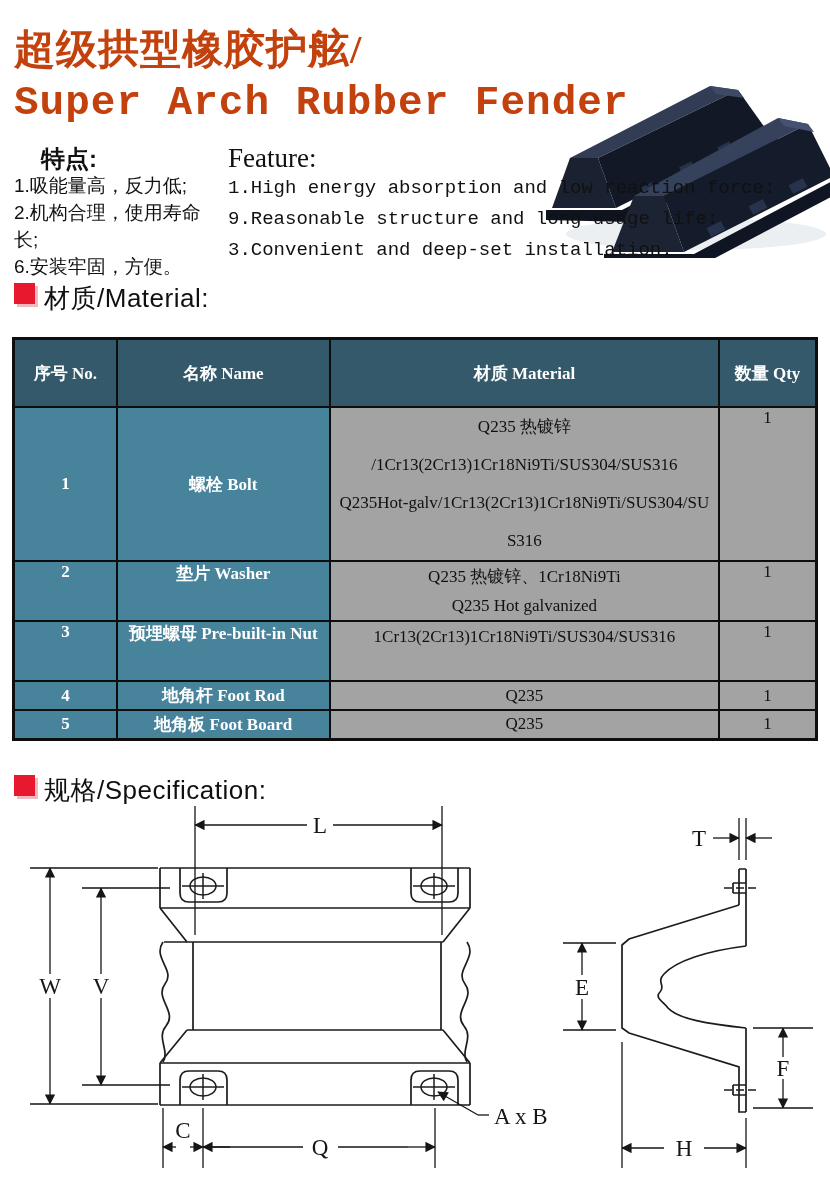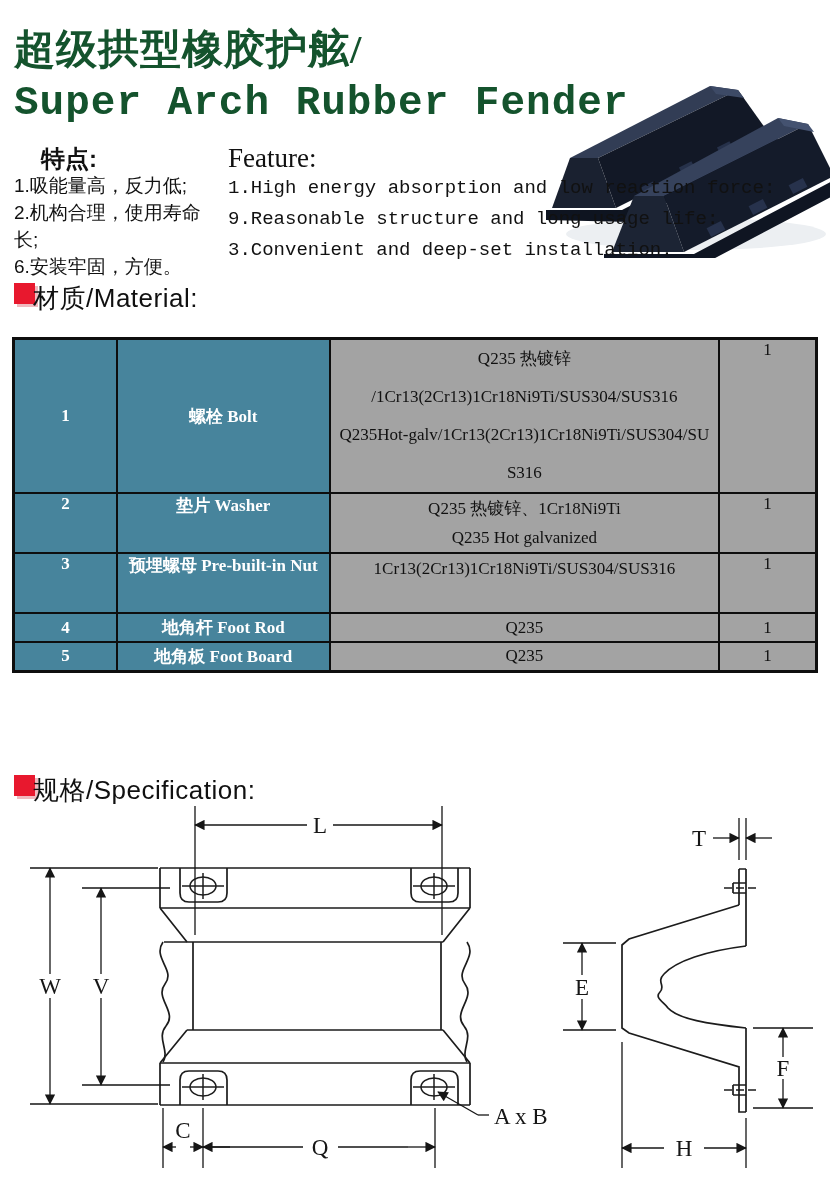--- a/index.html
+++ b/index.html
@@ -1,34 +1,34 @@
 <!DOCTYPE html>
 <html><head>
 <meta charset="utf-8">
 <style>
   html,body{margin:0;padding:0;background:#ffffff;}
   .page{position:relative;width:830px;height:1194px;background:#ffffff;overflow:hidden;
         font-family:"Liberation Serif", serif;color:#111;}
   .abs{position:absolute;}
 
-  .title{left:14px;font-weight:bold;color:#14532d;font-size:41px;letter-spacing:1px;white-space:nowrap;}
+  .title{left:14px;font-weight:bold;color:#c2410c;font-size:41px;letter-spacing:1px;white-space:nowrap;}
   .title-cn{top:22px;font-family:"Liberation Serif", serif;}
   .title-en{top:80px;font-family:Liberation Mono, monospace;}
 
   .feat-cn{left:14px;top:146px;width:210px;font-family:"Liberation Sans", sans-serif;}
   .feat-cn .hd{font-size:24px;font-weight:bold;line-height:26px;margin-left:27px;}
   .feat-cn .it{font-size:19px;line-height:27px;}
   .feat-en{left:228px;top:143px;width:360px;}
   .feat-en .hd{font-size:27px;line-height:30px;font-family:Liberation Serif, serif;}
   .feat-en .it{font-size:19px;line-height:31px;white-space:nowrap;font-family:Liberation Mono, monospace;}
 
   .sec-hd{height:26px;}
   .red-sq{position:absolute;left:14px;top:2px;width:21px;height:21px;background:#e8182e;
           box-shadow:3px 3px 0 #f0b9bf;}
-  .sec-label{position:absolute;left:33px;top:0;font-family:"Liberation Sans", sans-serif;
+  .sec-label{position:absolute;left:44px;top:0;font-family:"Liberation Sans", sans-serif;
              font-size:26px;letter-spacing:0.5px;color:#101010;}
 
   table.mat{position:absolute;left:12px;top:337px;width:806px;border-collapse:collapse;
             table-layout:fixed;}
   table.mat td,table.mat th{border:2px solid #0e0e0e;padding:0;font-size:17px;overflow:hidden;}
   table.mat{border:3px solid #0e0e0e;}
   th.hcell{background:#33596a;color:#ffffff;font-weight:bold;height:66px;}
   td.teal{background:#47849c;color:#ffffff;font-weight:bold;text-align:center;}
   td.white{background:#a3a3a3;color:#111;text-align:center;}
   .vtop{vertical-align:top;}
@@ -93,20 +93,26 @@
   </div>
 
   <table class="mat">
     <colgroup>
         <col style="width:103px">
         <col style="width:212px">
         <col style="width:388px">
         <col style="width:97px">
       </colgroup>
     <tbody>
+        <tr>
+      <th class="hcell">序号 No.</th>
+      <th class="hcell">名称 Name</th>
+      <th class="hcell">材质 Material</th>
+      <th class="hcell">数量 Qty</th>
+    </tr>
     <tr style="height:152px;">
       <td class="teal vmid">1</td>
       <td class="teal vmid">螺栓 Bolt</td>
       <td class="white vtop">
         <div class="matline1">Q235 热镀锌</div>
         <div class="matline1">/1Cr13(2Cr13)1Cr18Ni9Ti/SUS304/SUS316</div>
         <div class="matline1">Q235Hot-galv/1Cr13(2Cr13)1Cr18Ni9Ti/SUS304/SU</div>
         <div class="matline1">S316</div>
       </td>
       <td class="white vtop pt">1</td>

